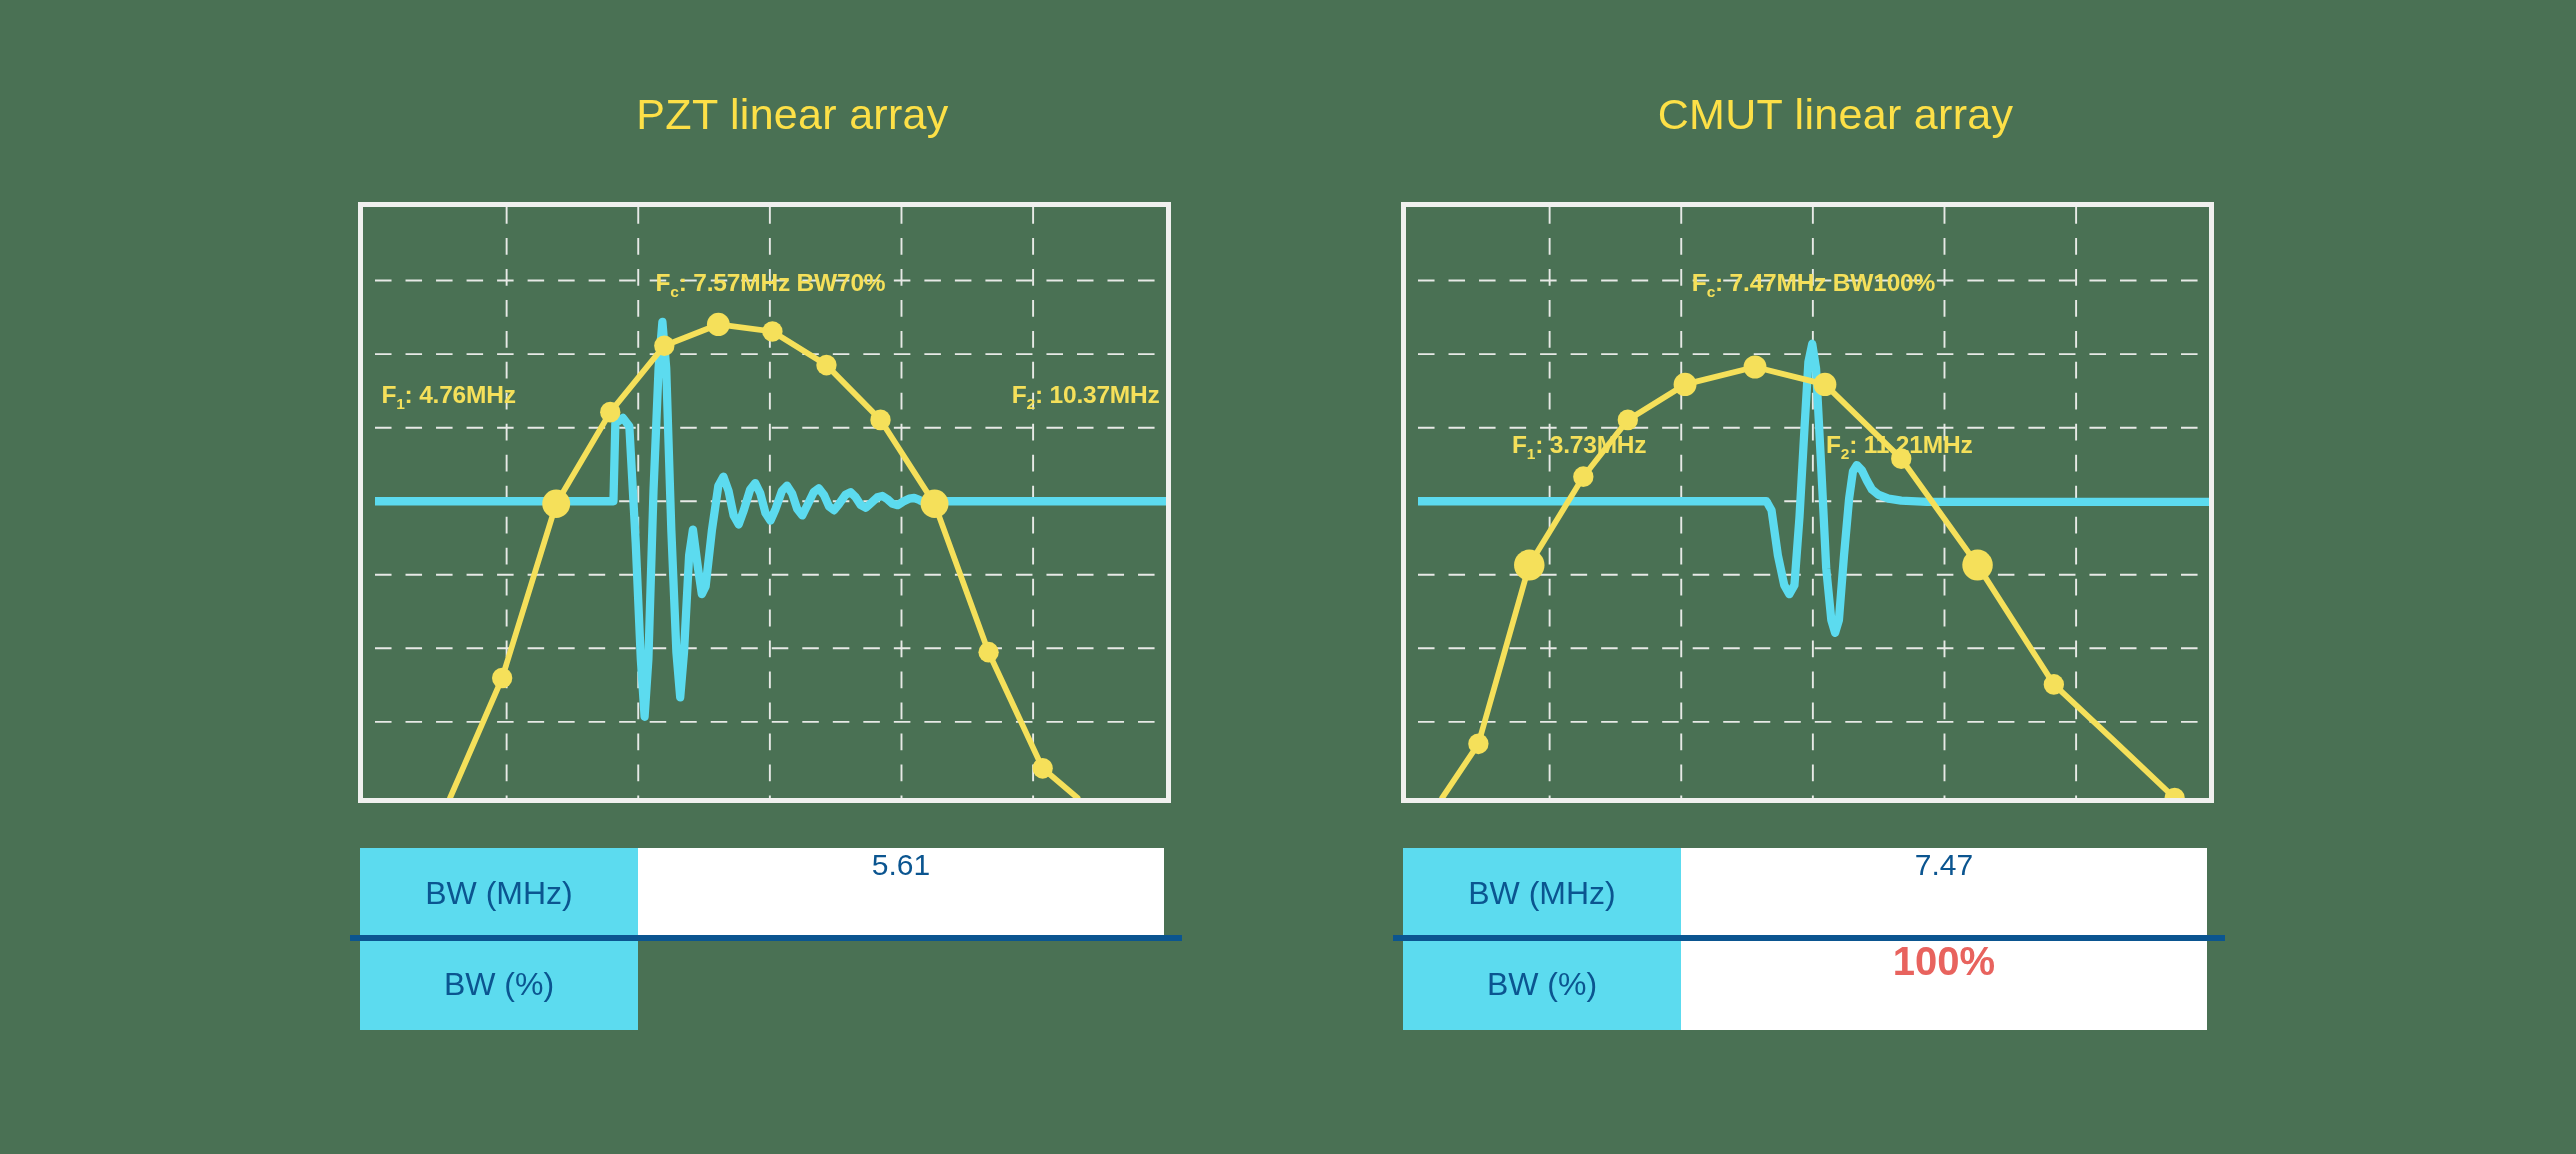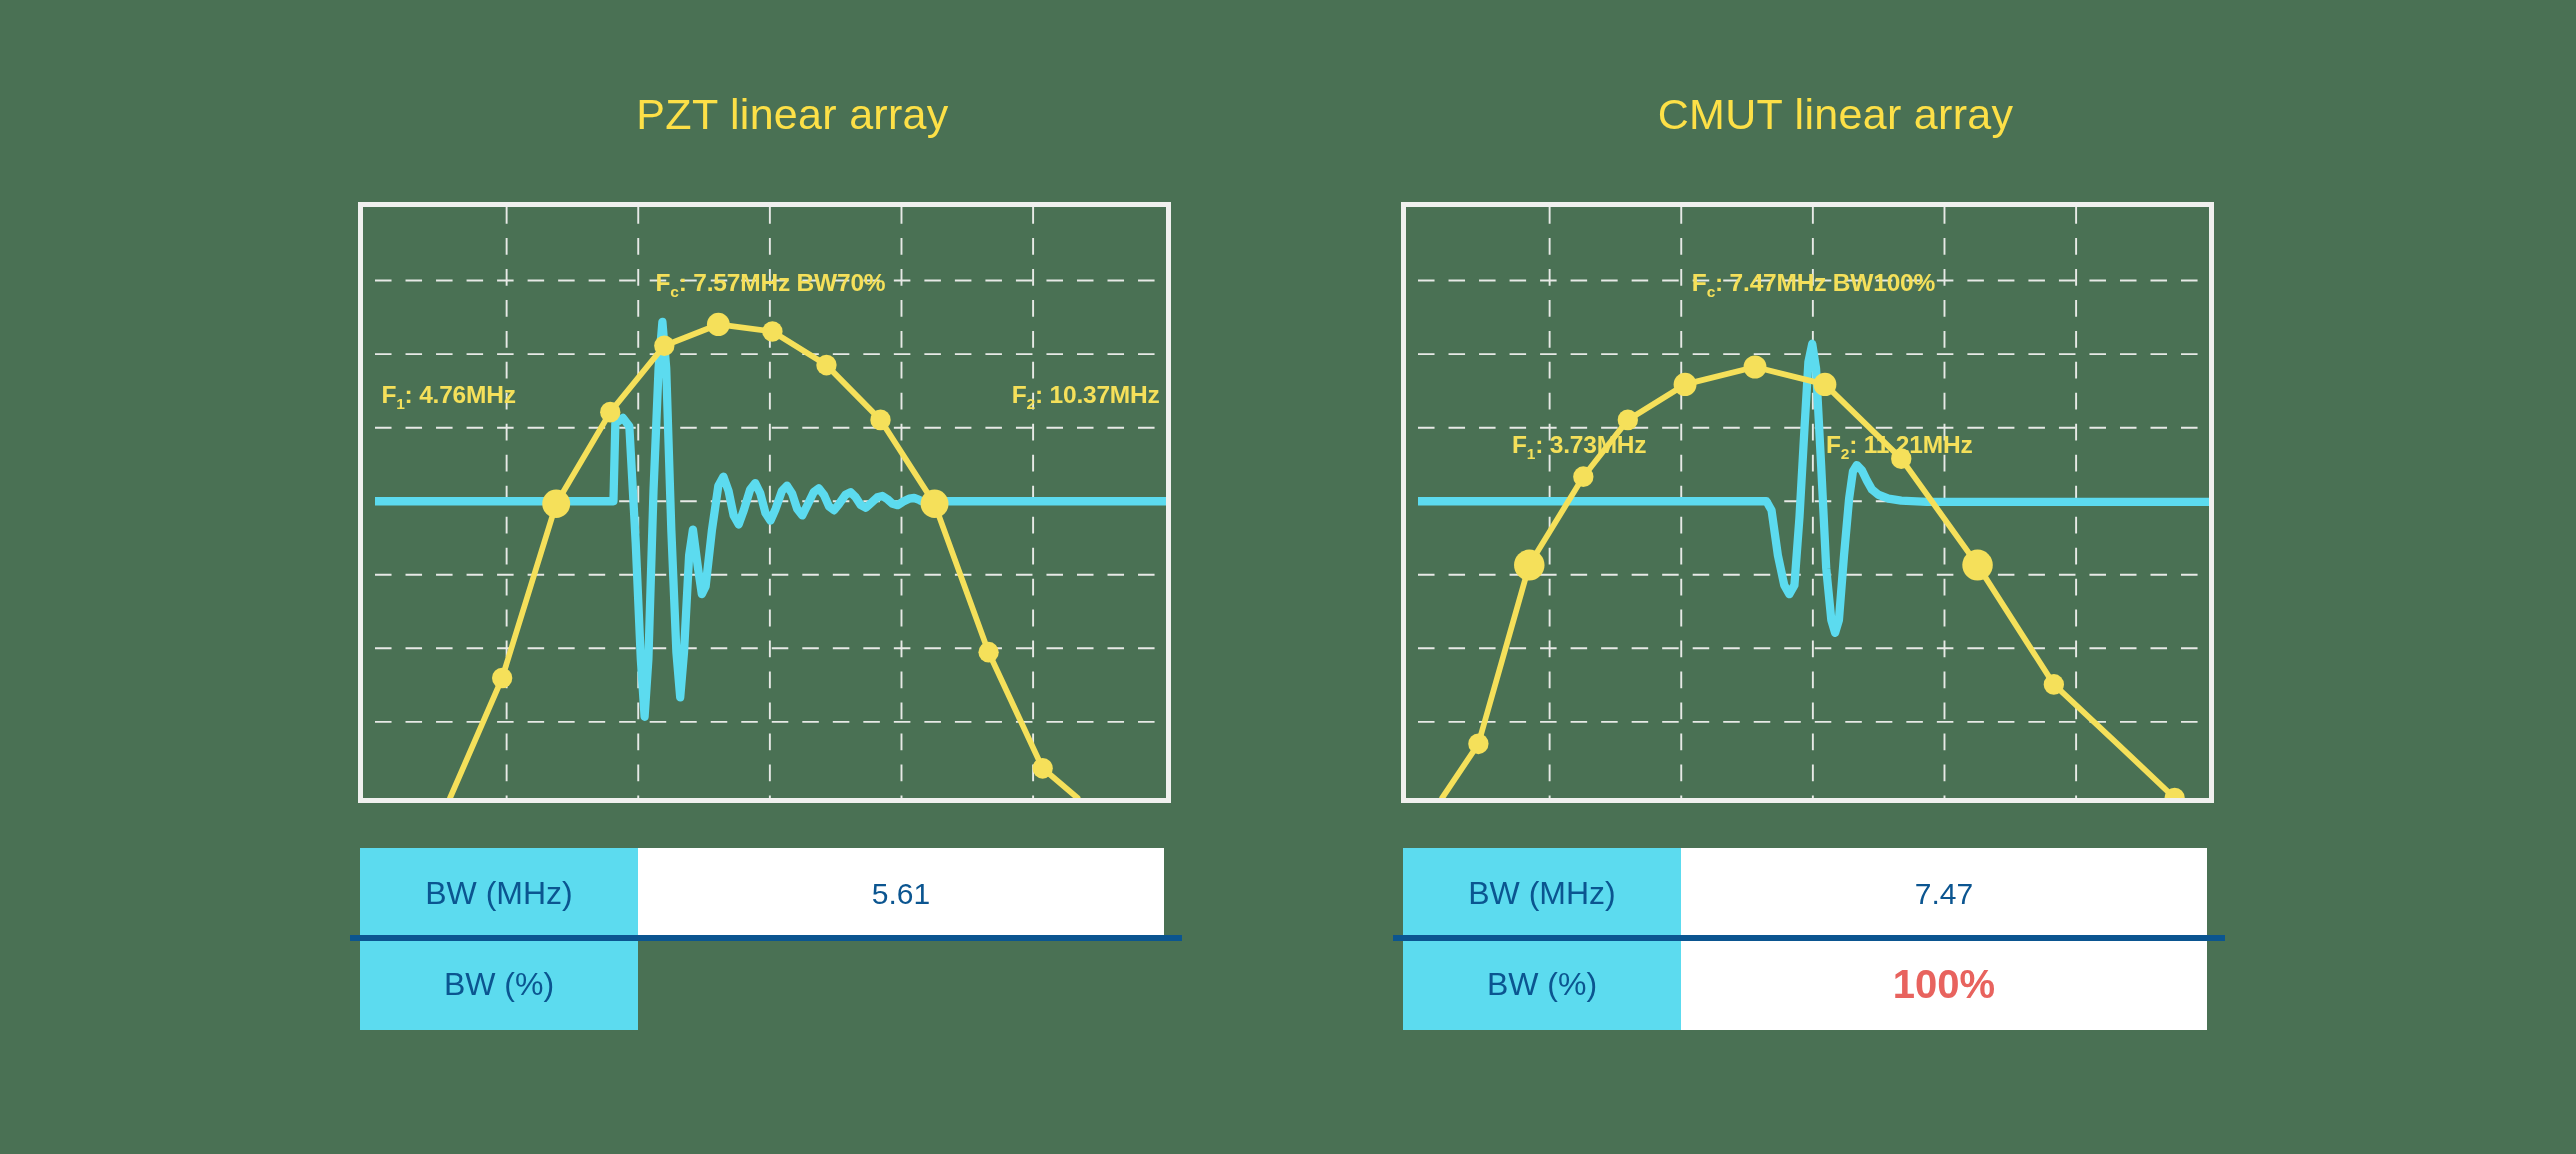--- a/index.html
+++ b/index.html
@@ -110,21 +110,20 @@
     font-weight: 400;
     display: flex;
     align-items: center;
     justify-content: center;
     box-sizing: border-box;
   }
   .bw-cell-value {
     flex: 1;
     background: #ffffff;
     display: flex;
-    align-items: center;
     justify-content: center;
     box-sizing: border-box;
   }
   .bw-val-num {
     color: #0b5590;
     font-size: 30px;
     font-weight: 400;
   }
   .bw-val-pct {
     color: #e8635e;

